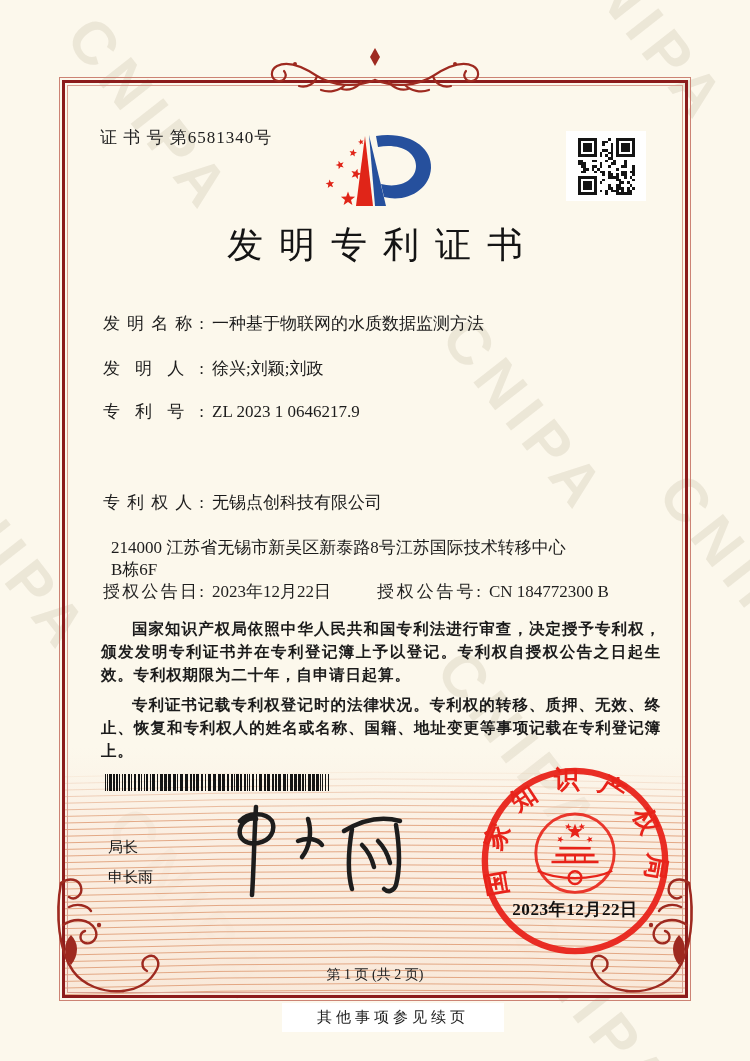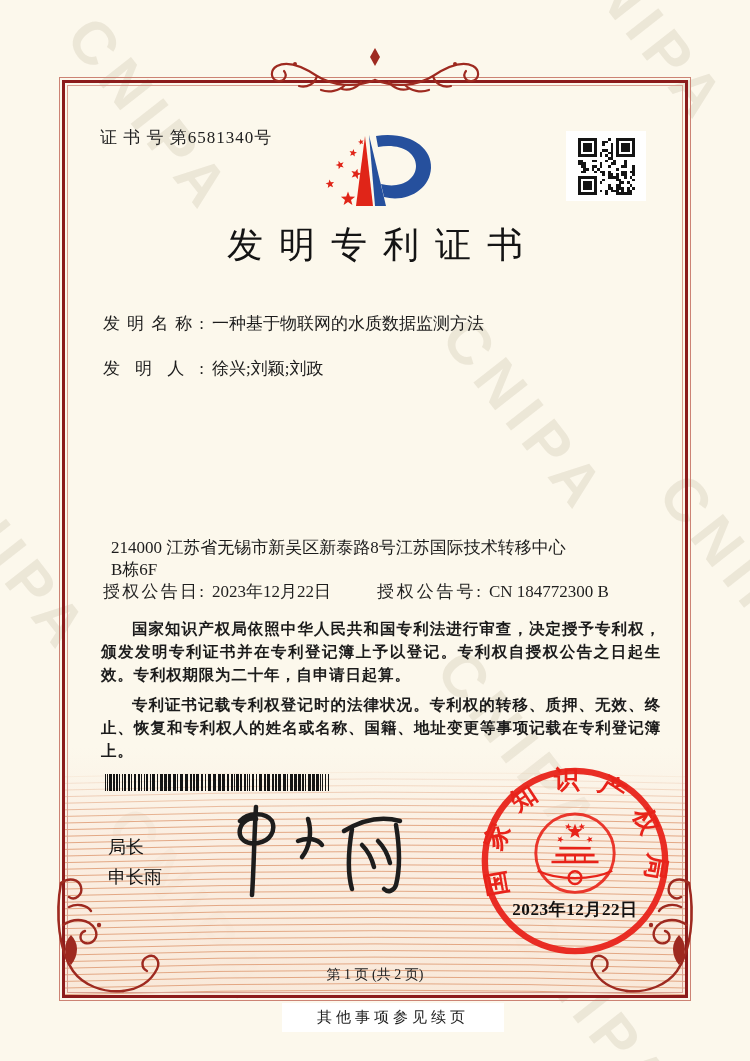--- a/index.html
+++ b/index.html
@@ -56,21 +56,21 @@
   .paras{position:absolute;left:101px;top:617px;width:560px;font-weight:bold;}
   .paras p{
     margin:0 0 7px 0;font-size:15.5px;line-height:23px;letter-spacing:0.8px;
     text-align:justify;text-indent:2em;color:#1b1b1b;
   }
   
   .barcode{position:absolute;left:105px;top:774px;width:232px;height:17px;display:flex;align-items:stretch;}
   .barcode div{background:#141414;height:100%;}
   
   .officer{position:absolute;left:108px;top:832px;font-family:Liberation Serif, serif;
-           font-size:18px;line-height:30px;color:#111;}
+           font-size:15px;line-height:30px;color:#111;}
   .signature{position:absolute;left:212px;top:797px;}
   
   .seal{position:absolute;left:477px;top:763px;}
   
   .page-info{position:absolute;left:62px;top:966px;width:626px;text-align:center;font-size:14px;color:#222;}
   .note-box{
     position:absolute;left:282px;top:1003px;width:222px;height:29px;background:#ffffff;
     text-align:center;line-height:29px;font-size:15px;letter-spacing:4px;color:#222;
   }
 </style>
@@ -288,20 +288,28 @@
   <div class="title">发明专利证书</div>
 
   <div class="row" style="top:358px">
     <span class="f-label">发明人:</span>
     <span class="f-value">徐兴;刘颖;刘政</span>
   </div>
   <div class="row" style="top:313px">
     <span class="f-label">发明名称:</span>
     <span class="f-value">一种基于物联网的水质数据监测方法</span>
   </div>
+  <div class="row" style="top:401px">
+    <span class="f-label">专利号:</span>
+    <span class="f-value">ZL 2023 1 0646217.9</span>
+  </div>
+  <div class="row" style="top:492px">
+    <span class="f-label">专利权人:</span>
+    <span class="f-value">无锡点创科技有限公司</span>
+  </div>
   <div class="row row-addr" style="top:537px">
     <span class="f-value">214000 江苏省无锡市新吴区新泰路8号江苏国际技术转移中心B栋6F</span>
   </div>
   <div class="row-grant">
     <span class="lab1">授权公告日:</span>
     <span class="val1">2023年12月22日</span>
     <span class="lab2">授权公告号:</span>
     <span class="val2">CN 184772300 B</span>
   </div>
 

